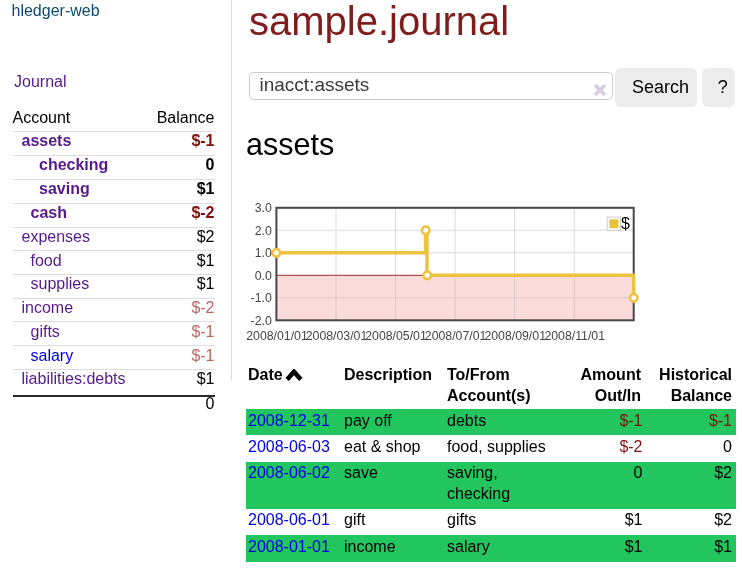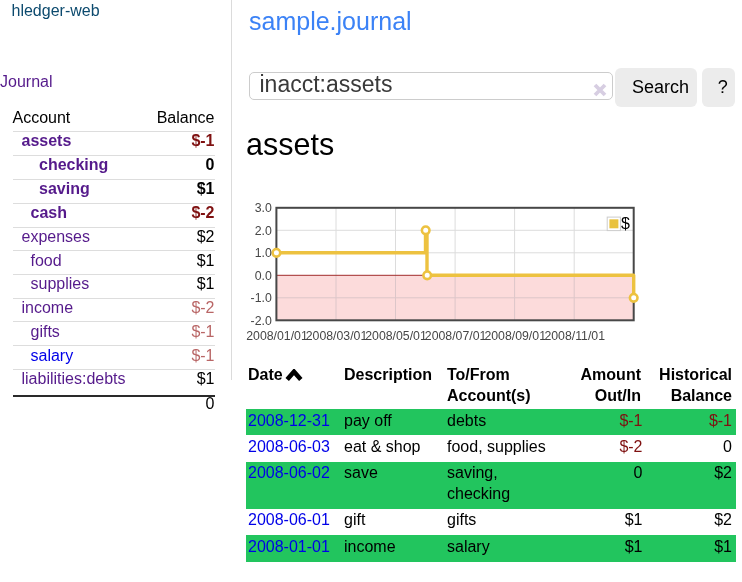--- a/index.html
+++ b/index.html
@@ -6,38 +6,38 @@
 html,body { width:742px; height:582px; background:#fff; font-family:"Liberation Sans",sans-serif; overflow:hidden; }
 a { text-decoration:none; }
 .purple { color:#551a8b; }
 .blue { color:#0000e8; }
 .neg { color:#7f1111; }
 .negl { color:#b96666; }
 #divider { position:absolute; left:230.5px; top:0; width:1.5px; height:380px; background:#dbdbdb; }
 
 
 #brand { position:absolute; left:11.5px; top:1px; font-size:16px; line-height:19px; color:#0c4a6e; }
-#journal { position:absolute; left:0; top:71.5px; font-size:16px; line-height:19px; color:#551a8b; }
+#journal { position:absolute; left:14px; top:71.5px; font-size:16px; line-height:19px; color:#551a8b; }
 #sidetbl { position:absolute; left:12.5px; top:107.5px; width:202px; border-collapse:collapse; font-size:16px; }
 #sidetbl td { padding:0.5px 0 4.5px 0; }
 #sidetbl th { padding:1.5px 0 3.5px 0; }
 #sidetbl td, #sidetbl th { line-height:18px; border-bottom:1px solid #ddd; font-weight:normal; text-align:left; vertical-align:top; }
 #sidetbl td.amt, #sidetbl th.amt { text-align:right; }
 #sidetbl tr.b td, #sidetbl tr.b td a { font-weight:bold; }
 #sidetbl .i1 { padding-left:9px; }
 #sidetbl .i2 { padding-left:18px; }
 #sidetbl .i3 { padding-left:26.5px; }
 #sidetbl tr.n td { line-height:17.7px; }
 #sidetbl tr.last td { padding-bottom:6.8px; line-height:18px;margin-top:36px; }
 #sidetbl tr.total td { border-bottom:none; border-top:2px solid #2a2a2a; line-height:14px; padding-top:0; }
 
 
 #main { position:absolute; left:246px; top:0; width:496px; height:582px; }
-h1 { position:absolute; left:3px; top:0.5px; font-size:25px; line-height:41px; font-weight:normal; color:#3b82f6; }
-#searchbox { position:absolute; left:2.5px; top:71.5px; width:364.5px; height:28px; border:1px solid #ccc; border-radius:5px; font-size:23px; color:#3a3a3a; padding:0 30px 2px 10px; background:#fff; font-family:"Liberation Sans",sans-serif; }
+h1 { position:absolute; left:3px; top:0.5px; font-size:40px; line-height:41px; font-weight:normal; color:#7f1d1d; }
+#searchbox { position:absolute; left:2.5px; top:71.5px; width:364.5px; height:28px; border:1px solid #ccc; border-radius:5px; font-size:19px; color:#3a3a3a; padding:0 30px 2px 10px; background:#fff; font-family:"Liberation Sans",sans-serif; }
 #clearx { position:absolute; left:346.5px; top:83px; width:14px; height:14px; }
 .btn { position:absolute; background:#ececec; border:none; border-radius:6px; text-align:center; color:#000; font-family:"Liberation Sans",sans-serif;padding-left:9px; }
 #btn-search { left:369px; top:67.5px; width:82px; height:39px; font-size:18px; }
 #btn-q { left:456px; top:67.5px; width:32.5px; height:39px; font-size:18px; }
 h2 { position:absolute; left:0px; top:126.5px; font-size:30.5px; line-height:34px; font-weight:normal; color:#000; }
 #histlab { position:absolute; left:2px; top:171px; font-size:16px; line-height:20px; font-weight:bold; color:#000; }
 #chart { position:absolute; left:0px; top:198px; }
 
 
 #maintbl { position:absolute; left:0px; top:360px; width:490px; border-collapse:collapse; font-size:16px; }

